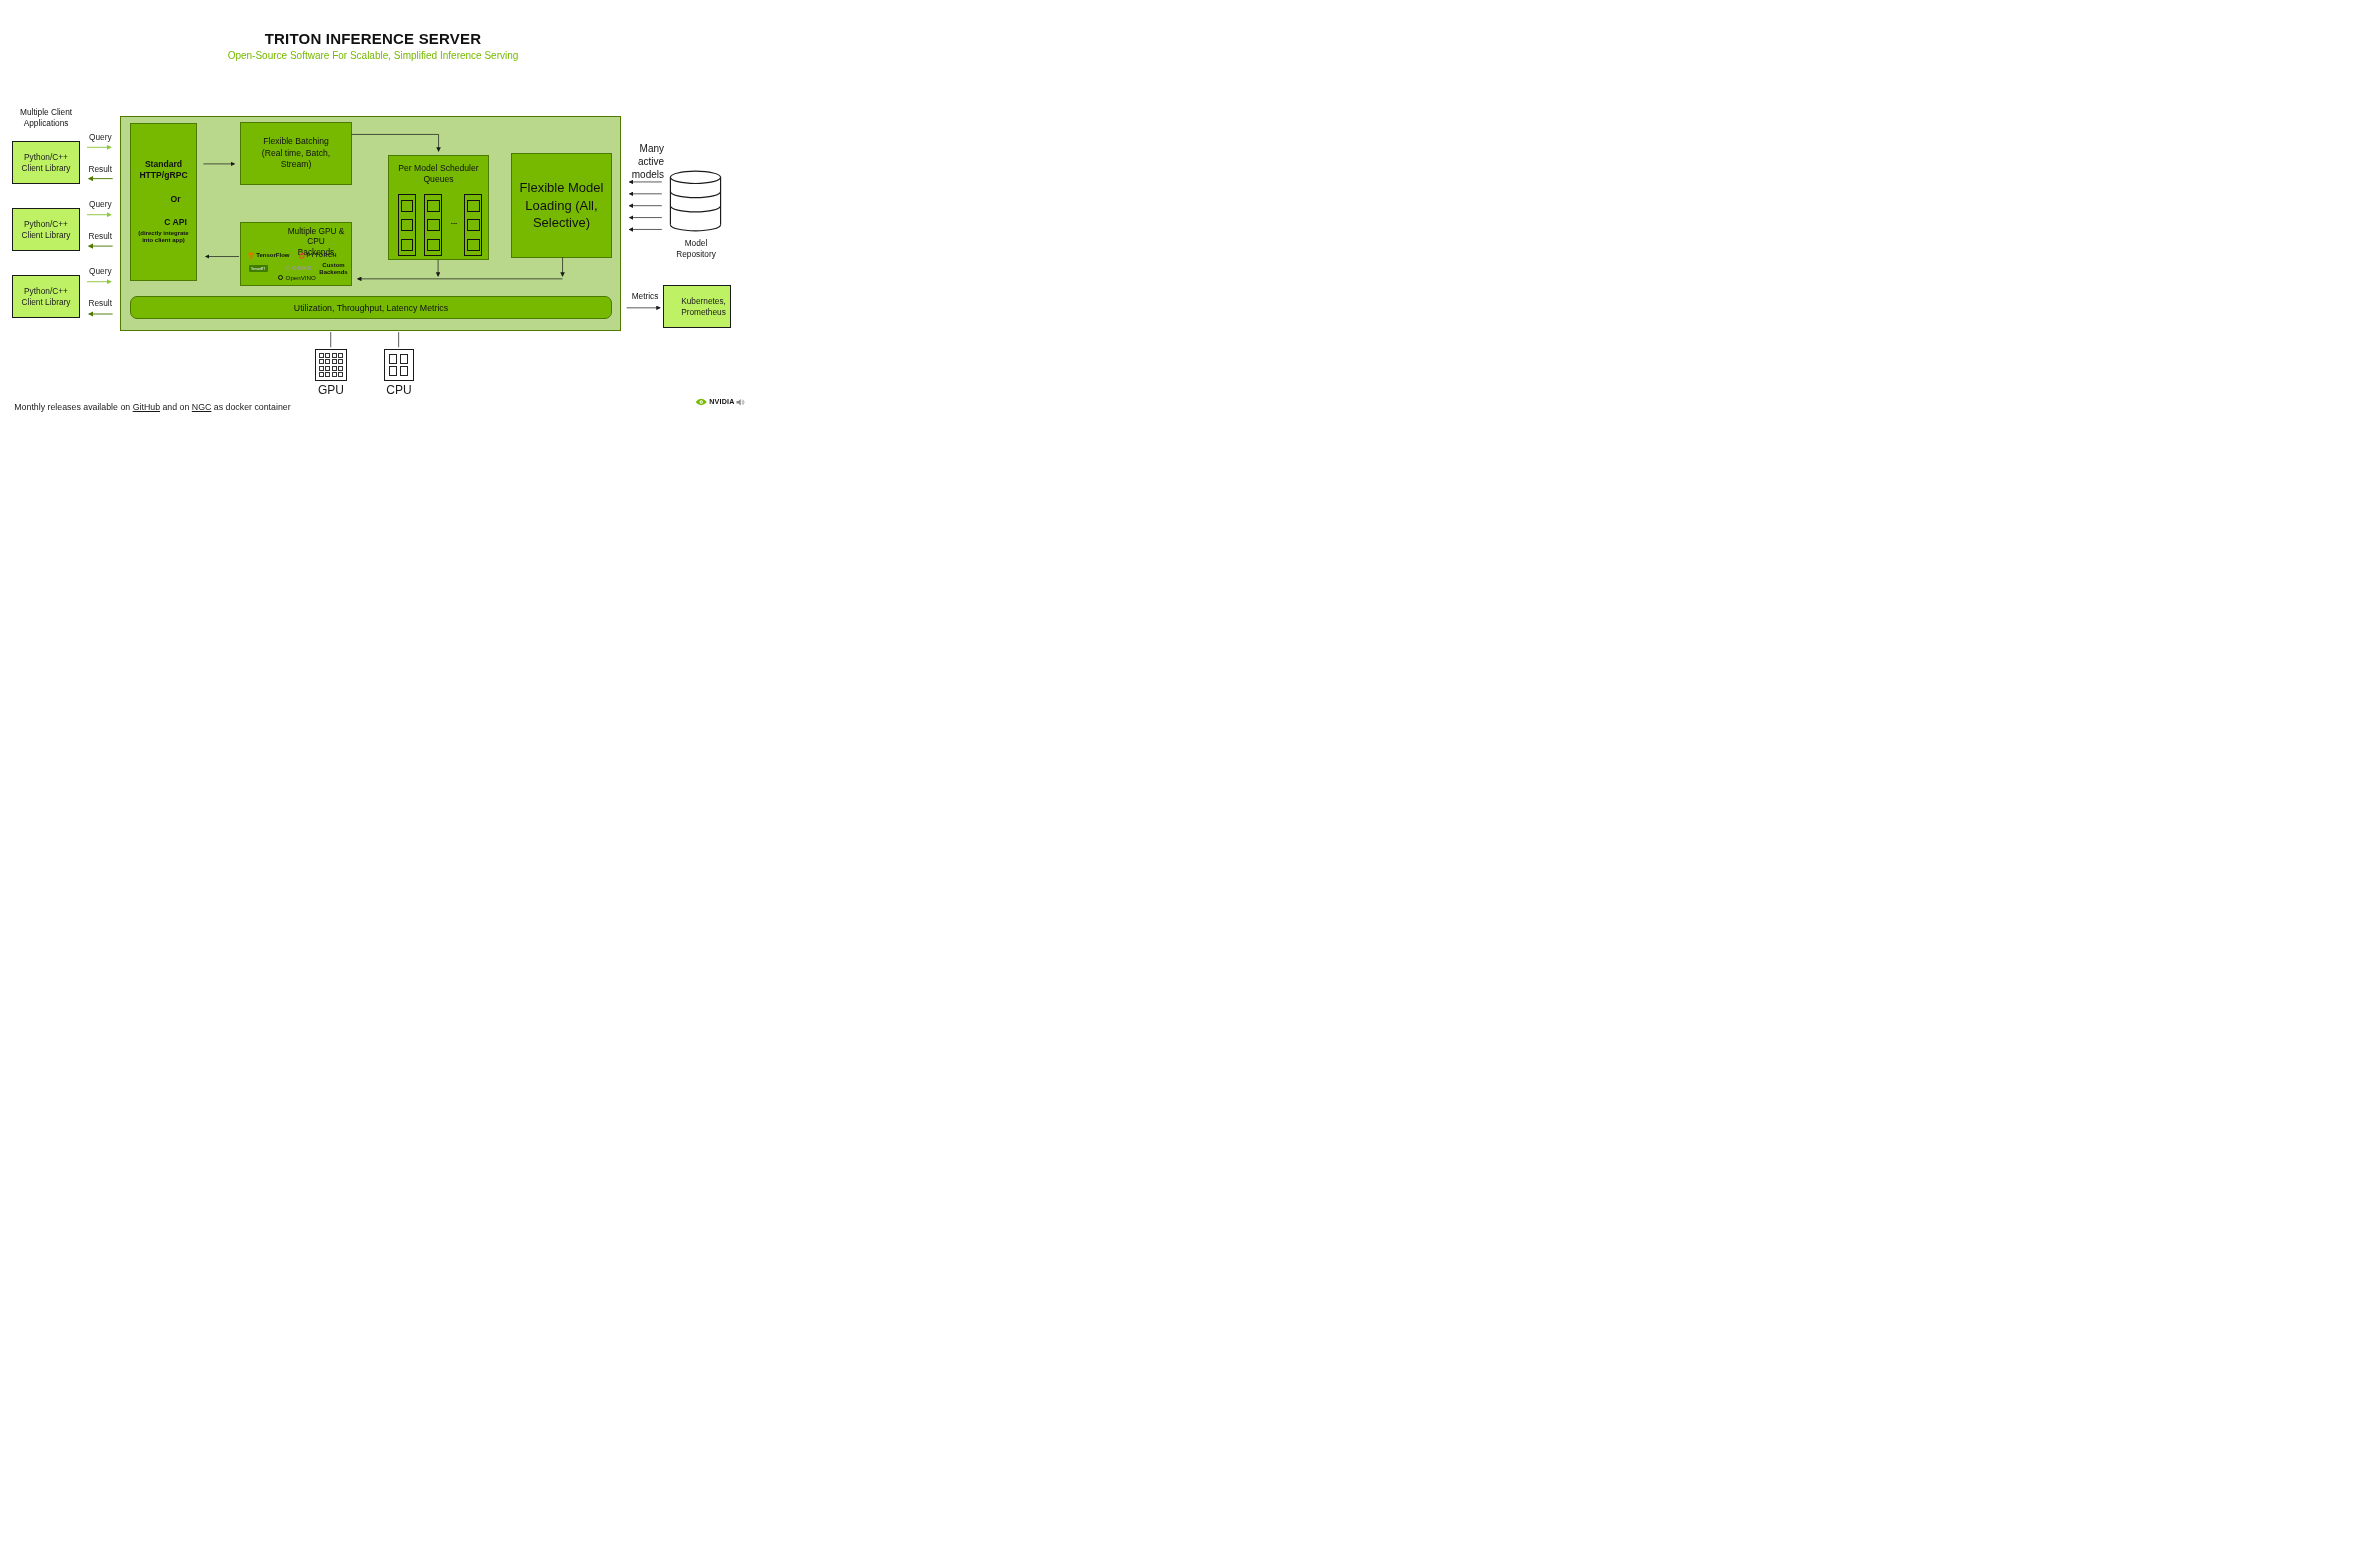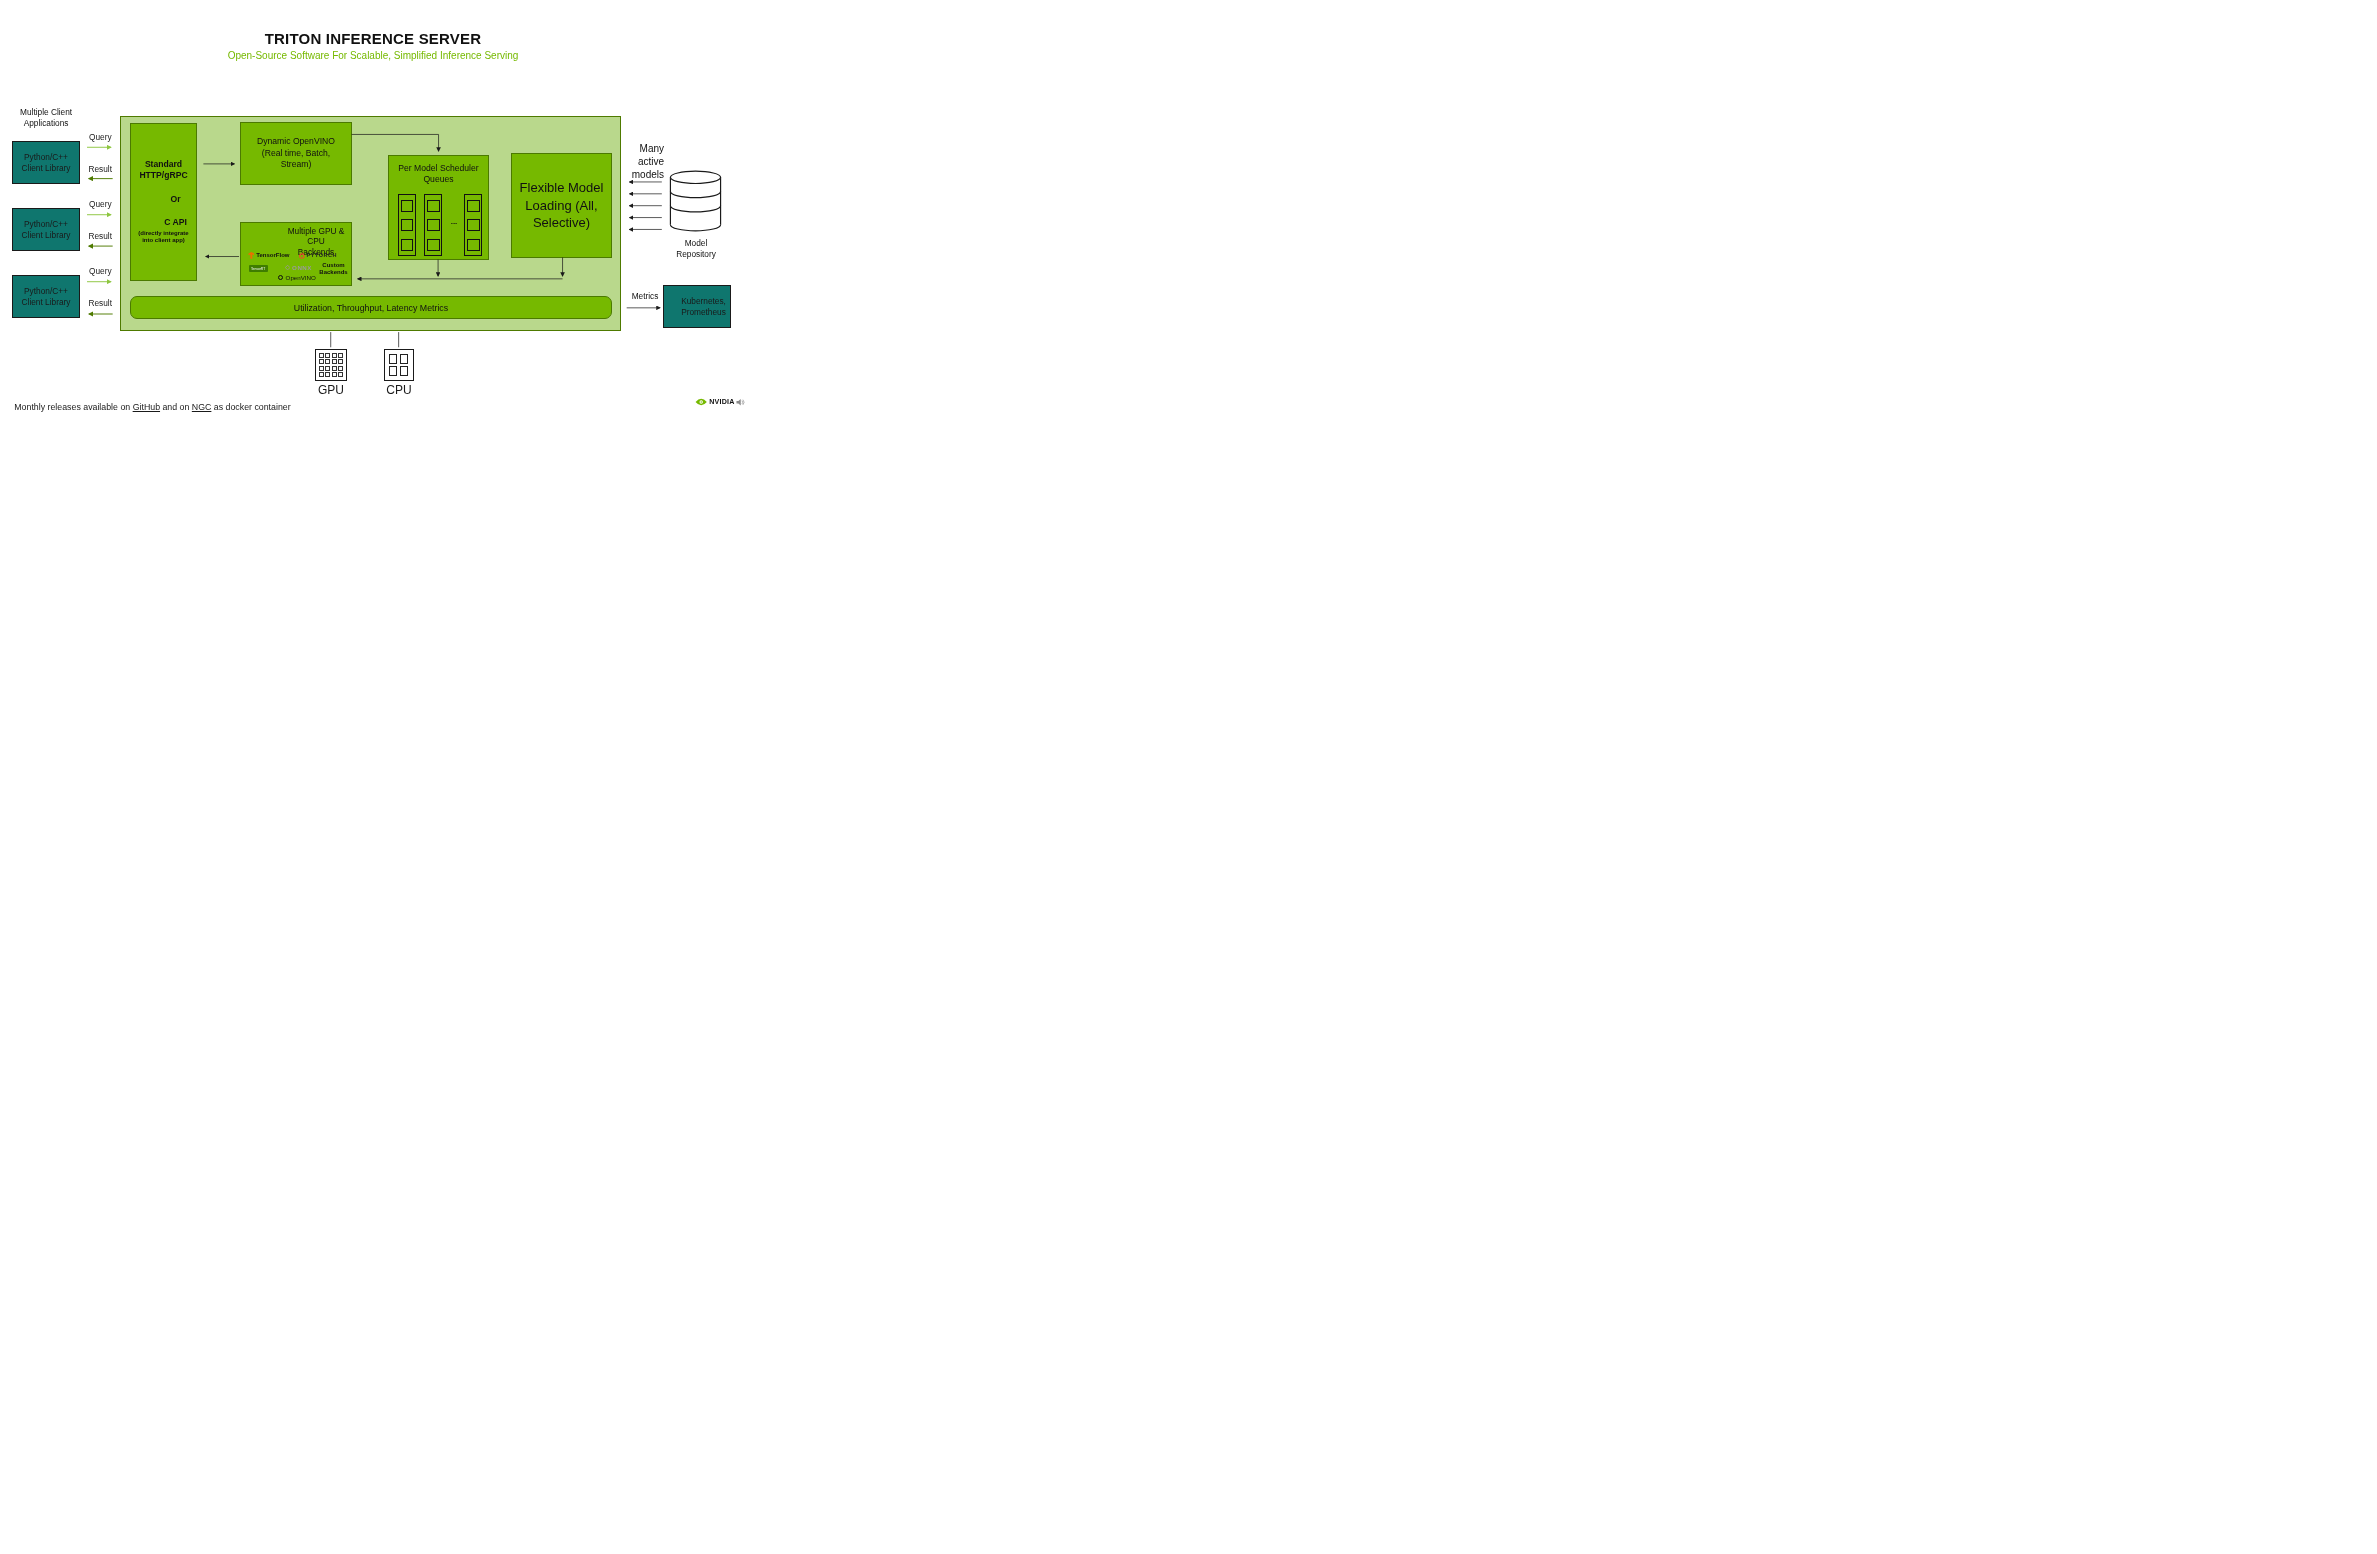--- a/index.html
+++ b/index.html
@@ -10,21 +10,21 @@
 
   .title { position:absolute; left:0; top:29.5px; width:746px; text-align:center;
            font-size:15px; font-weight:700; letter-spacing:0.2px; color:#111; }
   .subtitle { position:absolute; left:0; top:50px; width:746px; text-align:center;
               font-size:10px; color:#76b900; }
 
   .label { position:absolute; color:#111; }
 
   .clients-heading { left:8.6px; top:107px; width:75px; text-align:center; font-size:8.3px; line-height:1.3; }
 
-  .whitebox { position:absolute; background:#0f766e; border:0.7px solid #1a1a1a;
+  .whitebox { position:absolute; background:#bef264; border:0.7px solid #1a1a1a;
               display:flex; align-items:center; justify-content:center; text-align:center;
               font-size:8.3px; line-height:1.3; }
 
   .io-label { position:absolute; width:28.5px; text-align:center; font-size:8.3px; }
 
   .mainbox { position:absolute; left:120px; top:116px; width:501px; height:215px;
              background:#b9d88c; border:1px solid #4e7a00; }
 
   .greenbox { position:absolute; background:#76b900; border:0.5px solid #4b7a00;
               color:#111; text-align:center; }
@@ -111,21 +111,21 @@
 
   <div class="greenbox flexc gateway">
     <div class="pre">Standard
 HTTP/gRPC</div>
     <div class="gap">Or</div>
     <div class="gap">C API</div>
     <div class="note pre">(directly integrate
 into client app)</div>
   </div>
 
-  <div class="greenbox flexc dynbatch pre">Dynamic OpenVINO
+  <div class="greenbox flexc dynbatch pre">Flexible Batching
 (Real time, Batch,
 Stream)</div>
 
   <div class="greenbox scheduler">
     <div class="sched-title pre">Per Model Scheduler
 Queues</div>
     <div class="queue-col" style="left:8.6px;">
       <div class="queue-cell" style="top:4.8px;"></div>
       <div class="queue-cell" style="top:24px;"></div>
       <div class="queue-cell" style="top:44px;"></div>

